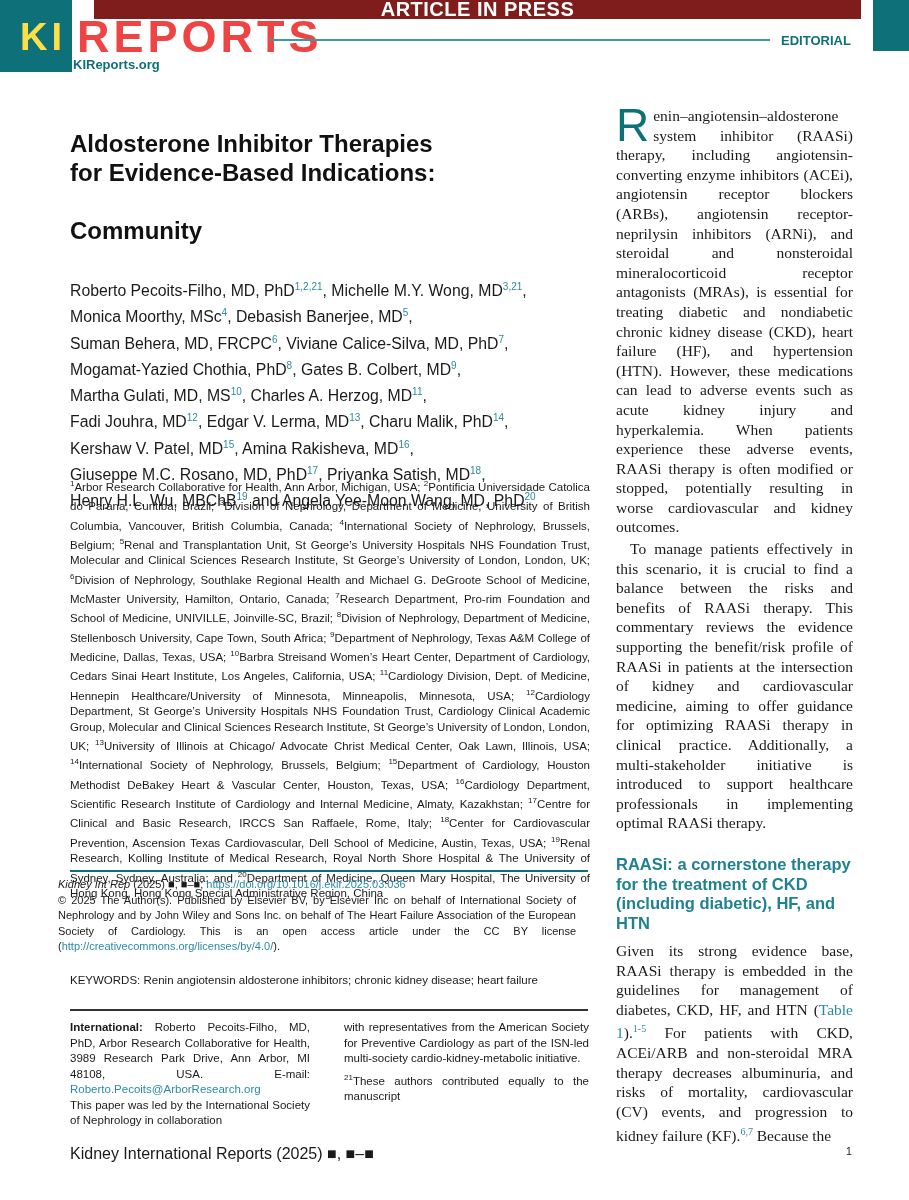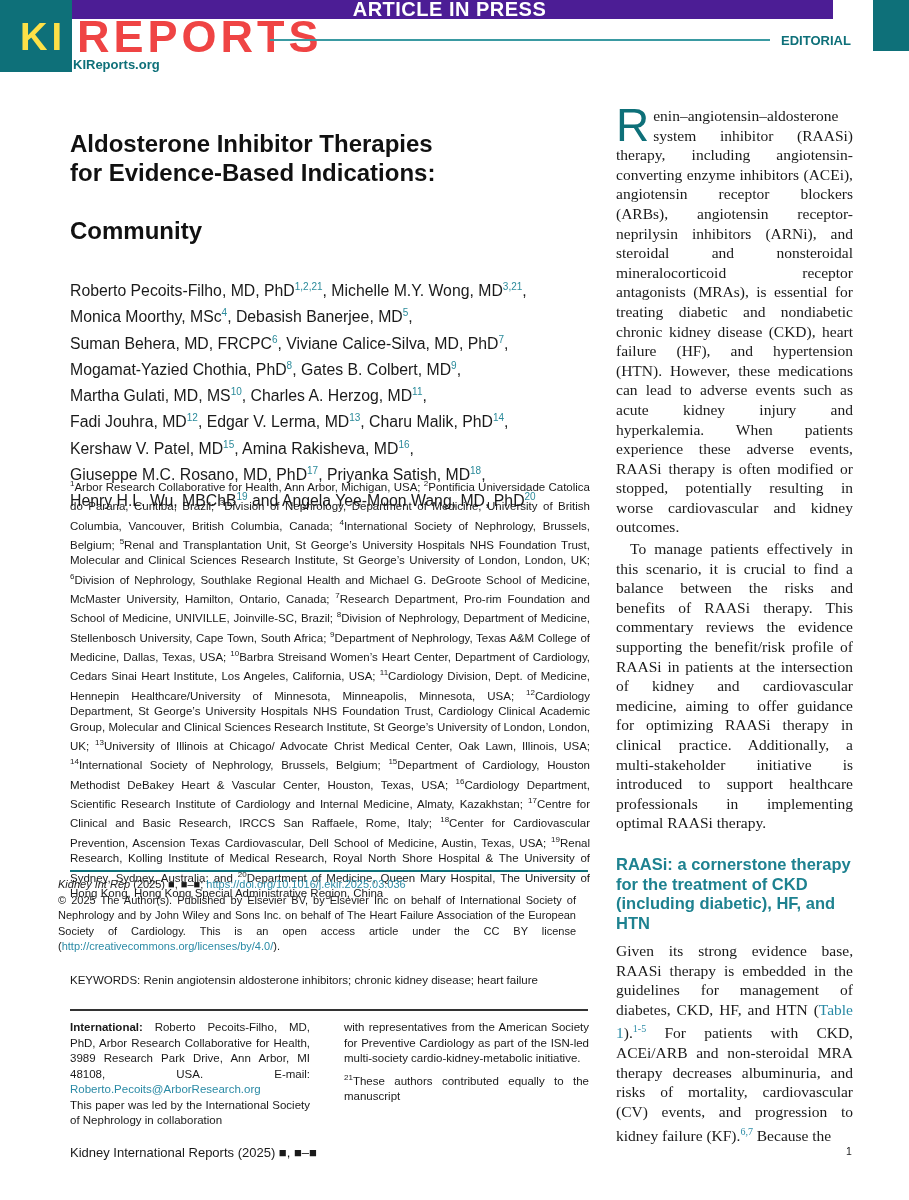--- a/index.html
+++ b/index.html
@@ -1,20 +1,20 @@
 <!DOCTYPE html>
 <html><head>
   <meta charset="utf-8">
   <style>
     * { margin: 0; padding: 0; box-sizing: border-box; }
     html, body { width: 909px; height: 1200px; background: #ffffff; overflow: hidden; }
     body { position: relative; font-family: "Liberation Sans", sans-serif; color: #1a1a1a; }
 
     
-    .press-bar { position: absolute; left: 66px; top: 0; width: 767px; height: 19px; background: #4c1d95; }
+    .press-bar { position: absolute; left: 94px; top: 0; width: 767px; height: 19px; background: #7f1d1d; }
     .press-text { position: absolute; left: 0; width: 100%; top: -2px; text-align: center; color: #ffffff; font-weight: bold; font-size: 20px; letter-spacing: 0.5px; }
     .logo-box { position: absolute; left: 0; top: 0; width: 72px; height: 72px; background: #0e7079; }
     .logo-ki { position: absolute; left: 20px; top: 17px; color: #fde047; font-weight: bold; font-size: 38px; letter-spacing: 4px; line-height: 40px; }
     .logo-reports { position: absolute; left: 77px; top: 17px; color: #ef4444; font-weight: bold; font-size: 45px; letter-spacing: 4px; line-height: 40px; text-align: center; }
     .logo-url { position: absolute; left: 73px; top: 57px; color: #0e7079; font-weight: bold; font-size: 13px; }
     .header-rule { position: absolute; left: 270px; top: 39px; width: 500px; height: 2px; background: #3a9aa2; }
     .editorial { position: absolute; left: 781px; top: 33px; color: #0e7079; font-weight: bold; font-size: 13px; }
     .side-tab { position: absolute; left: 873px; top: 0; width: 36px; height: 51px; background: #0e7079; }
 
     
@@ -37,21 +37,21 @@
     .cite-rule-bottom { position: absolute; left: 70px; top: 1009px; width: 518px; height: 1.5px; background: #333; }
 
     
     .corr-left { position: absolute; left: 70px; top: 1020px; width: 240px; font-size: 11.5px; line-height: 15.5px; text-align: justify; }
     .corr-left b { font-weight: bold; }
     .corr-right { position: absolute; left: 344px; top: 1020px; width: 245px; font-size: 11.5px; line-height: 15.5px; text-align: justify; }
     .corr-right p { margin-bottom: 3px; }
     .corr-right sup { font-size: 8px; }
 
     
-    .footer-left { position: absolute; left: 70px; top: 1145px; font-size: 13px; color: #1a1a1a; }
+    .footer-left { position: absolute; left: 70px; top: 1145px; font-size: 16px; color: #1a1a1a; }
     .footer-page { position: absolute; left: 846px; top: 1145px; font-size: 10.5px; }
 
     
     .rcol { position: absolute; left: 616px; top: 106px; width: 237px; font-family: "Liberation Serif", serif; font-size: 15.5px; line-height: 19.6px; text-align: justify; color: #1a1a1a; }
     .dropcap { float: left; font-family: "Liberation Sans", sans-serif; color: #0e7079; font-size: 46px; line-height: 36px; margin-right: 4px; margin-top: 1px; }
     .rcol p.indent { text-indent: 14px; margin-top: 2px; }
     .section-head { position: absolute; left: 616px; top: 855px; width: 240px; font-family: "Liberation Sans", sans-serif; color: #1e8290; font-size: 16.5px; line-height: 19.5px; }
     .rcol2 { position: absolute; left: 616px; top: 941px; width: 237px; font-family: "Liberation Serif", serif; font-size: 15.5px; line-height: 19.6px; text-align: justify; color: #1a1a1a; }
     .rcol2 sup { color: #2a8aa5; font-size: 10px; }
   </style>

